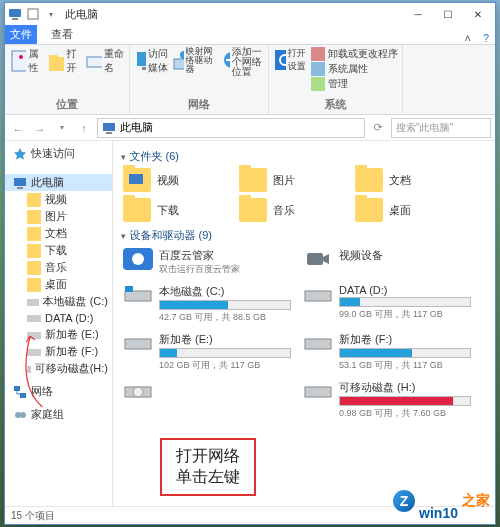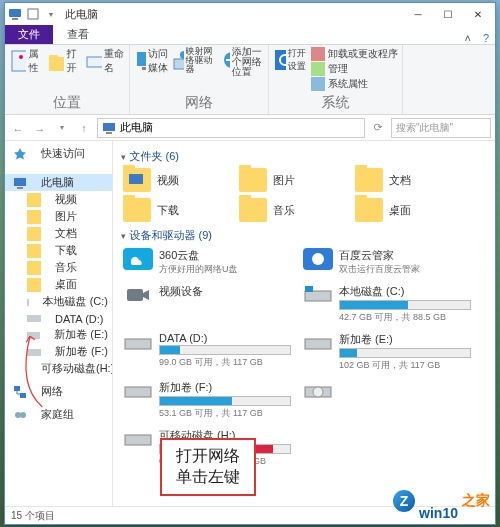--- a/index.html
+++ b/index.html
@@ -7,44 +7,44 @@
   .window { position:absolute; top:2px; left:4px; width:492px; height:523px; background:#fff; border:1px solid #5a8cc7; box-shadow:0 2px 10px rgba(0,0,0,.3); display:flex; flex-direction:column; }
   
   .titlebar { height:22px; background:#fff; display:flex; align-items:center; padding:0 2px; font-size:11px; color:#333; }
   .titlebar .qat { display:flex; gap:2px; align-items:center; }
   .titlebar .qat span { width:16px; height:16px; display:flex; align-items:center; justify-content:center; color:#555; }
   .titlebar .title { flex:1; padding-left:6px; }
   .winbtns { display:flex; }
   .winbtns div { width:30px; height:22px; display:flex; align-items:center; justify-content:center; color:#333; font-size:10px; }
   
   .tabs { height:20px; background:#fff; display:flex; align-items:flex-end; border-bottom:1px solid #d8d8d8; font-size:11px; }
-  .tabs .file { background:#4c1d95; color:#fff; padding:2px 13px; margin-right:4px; }
+  .tabs .file { background:#3b82f6; color:#fff; padding:2px 5px; margin-right:4px; }
   .tabs .tab { padding:2px 10px; color:#444; }
   .tabs .tab.active { border:1px solid #d8d8d8; border-bottom:1px solid #f5f6f7; background:#f5f6f7; }
   .tabs .spacer { flex:1; }
   .tabs .exp { padding:0 6px; color:#555; }
   
   .ribbon { height:70px; background:#f5f6f7; display:flex; border-bottom:1px solid #d8d8d8; font-size:10px; color:#444; }
   .group { display:flex; flex-direction:column; align-items:center; padding:2px 4px; border-right:1px solid #e0e0e0; }
   .group .items { display:flex; gap:4px; flex:1; align-items:flex-start; }
-  .glabel { font-size:14px; color:#777; padding-top:1px; }
+  .glabel { font-size:11px; color:#777; padding-top:1px;font-weight:bold; }
   .bigbtn { display:flex; flex-direction:row; align-items:center; width:34px; gap:2px; }
   .bigbtn .ic { width:24px; height:24px; }
   .smallcol { display:flex; flex-direction:column; gap:1px; font-size:10px; }
   .smallcol div { display:flex; align-items:center; gap:3px; }
   .smallcol .si { width:14px; height:14px; }
   
   .navbar { height:26px; display:flex; align-items:center; padding:2px 4px; gap:4px; border-bottom:1px solid #e5e5e5; }
   .navbtn { width:18px; height:18px; display:flex; align-items:center; justify-content:center; color:#888; font-size:11px; }
   .addr { flex:1; height:20px; border:1px solid #ccc; display:flex; align-items:center; font-size:11px; padding:0 4px; gap:4px; }
   .search { width:100px; height:20px; border:1px solid #ccc; font-size:10px; color:#999; display:flex; align-items:center; padding:0 4px; }
   
   .main { flex:1; display:flex; overflow:hidden; position:relative; }
   .tree { width:108px; border-right:1px solid #e5e5e5; overflow-y:auto; font-size:11px; padding:4px 0; }
-  .tnode { display:flex; align-items:flex-end; gap:14px; padding:1px 4px 1px 8px; white-space:nowrap; color:#333; }
+  .tnode { display:flex; align-items:center; gap:4px; padding:1px 4px 1px 8px; white-space:nowrap; color:#333; }
   .tnode.sel { background:#cde8ff; }
   .tnode.child { padding-left:22px; }
   .tic { width:14px; height:14px; }
   .content { flex:1; overflow-y:auto; padding:4px 8px; font-size:11px; color:#333; }
   .sect { font-size:11px; color:#1a4e8a; padding:4px 0 2px 0; }
   .sect .caret { color:#666; font-size:9px; margin-right:4px; }
   .grid { display:flex; flex-wrap:wrap; gap:2px 8px; }
   .folder { width:108px; display:flex; align-items:center; gap:6px; padding:2px; }
   .fic { width:28px; height:24px; background:#ffd768; border-radius:2px; position:relative; }
   .fic::before { content:""; position:absolute; top:-3px; left:0; width:12px; height:4px; background:#ffd768; border-radius:1px 1px 0 0; }
@@ -163,29 +163,29 @@
         </div>
         <div class="smallcol">
           <div>
               <svg class="si">
                 <rect width="14" height="14" fill="#d88"></rect>
               </svg>
               <span>卸载或更改程序</span>
             </div>
           <div>
               <svg class="si">
-                <rect width="14" height="14" fill="#ad8"></rect>
-              </svg>
-              <span>管理</span>
+                <rect width="14" height="14" fill="#8bd"></rect>
+              </svg>
+              <span>系统属性</span>
             </div>
           <div>
               <svg class="si">
-                <rect width="14" height="14" fill="#8bd"></rect>
-              </svg>
-              <span>系统属性</span>
+                <rect width="14" height="14" fill="#ad8"></rect>
+              </svg>
+              <span>管理</span>
             </div>
         </div>
       </div>
       <div class="glabel">系统</div>
     </div>
   </div>
 
   <div class="navbar">
     <div class="navbtn">←</div>
     <div class="navbtn">→</div>
@@ -336,32 +336,20 @@
             <div class="fic"></div>
             <span>桌面</span>
           </div>
       </div>
 
       <div class="sect"><span class="caret">▾</span><span>设备和驱动器 (9)</span></div>
       <div class="grid">
         <div class="drive">
           <div class="dic">
               <svg width="30" height="22">
-                <rect width="30" height="22" rx="4" fill="#14a8e0"></rect>
-                <path d="M8 14a4 4 0 018-2 3 3 0 012 5H9a3 3 0 01-1-3z" fill="#fff"></path>
-              </svg>
-            </div>
-          <div class="dinfo">
-              <div class="dname">360云盘</div>
-              <div class="dmeta">方便好用的网络U盘</div>
-            </div>
-        </div>
-        <div class="drive">
-          <div class="dic">
-              <svg width="30" height="22">
                 <rect width="30" height="22" rx="4" fill="#2f7bd6"></rect>
                 <circle cx="15" cy="11" r="6" fill="#fff"></circle>
               </svg>
             </div>
           <div class="dinfo">
               <div class="dname">百度云管家</div>
               <div class="dmeta">双击运行百度云管家</div>
             </div>
         </div>
         <div class="drive">

